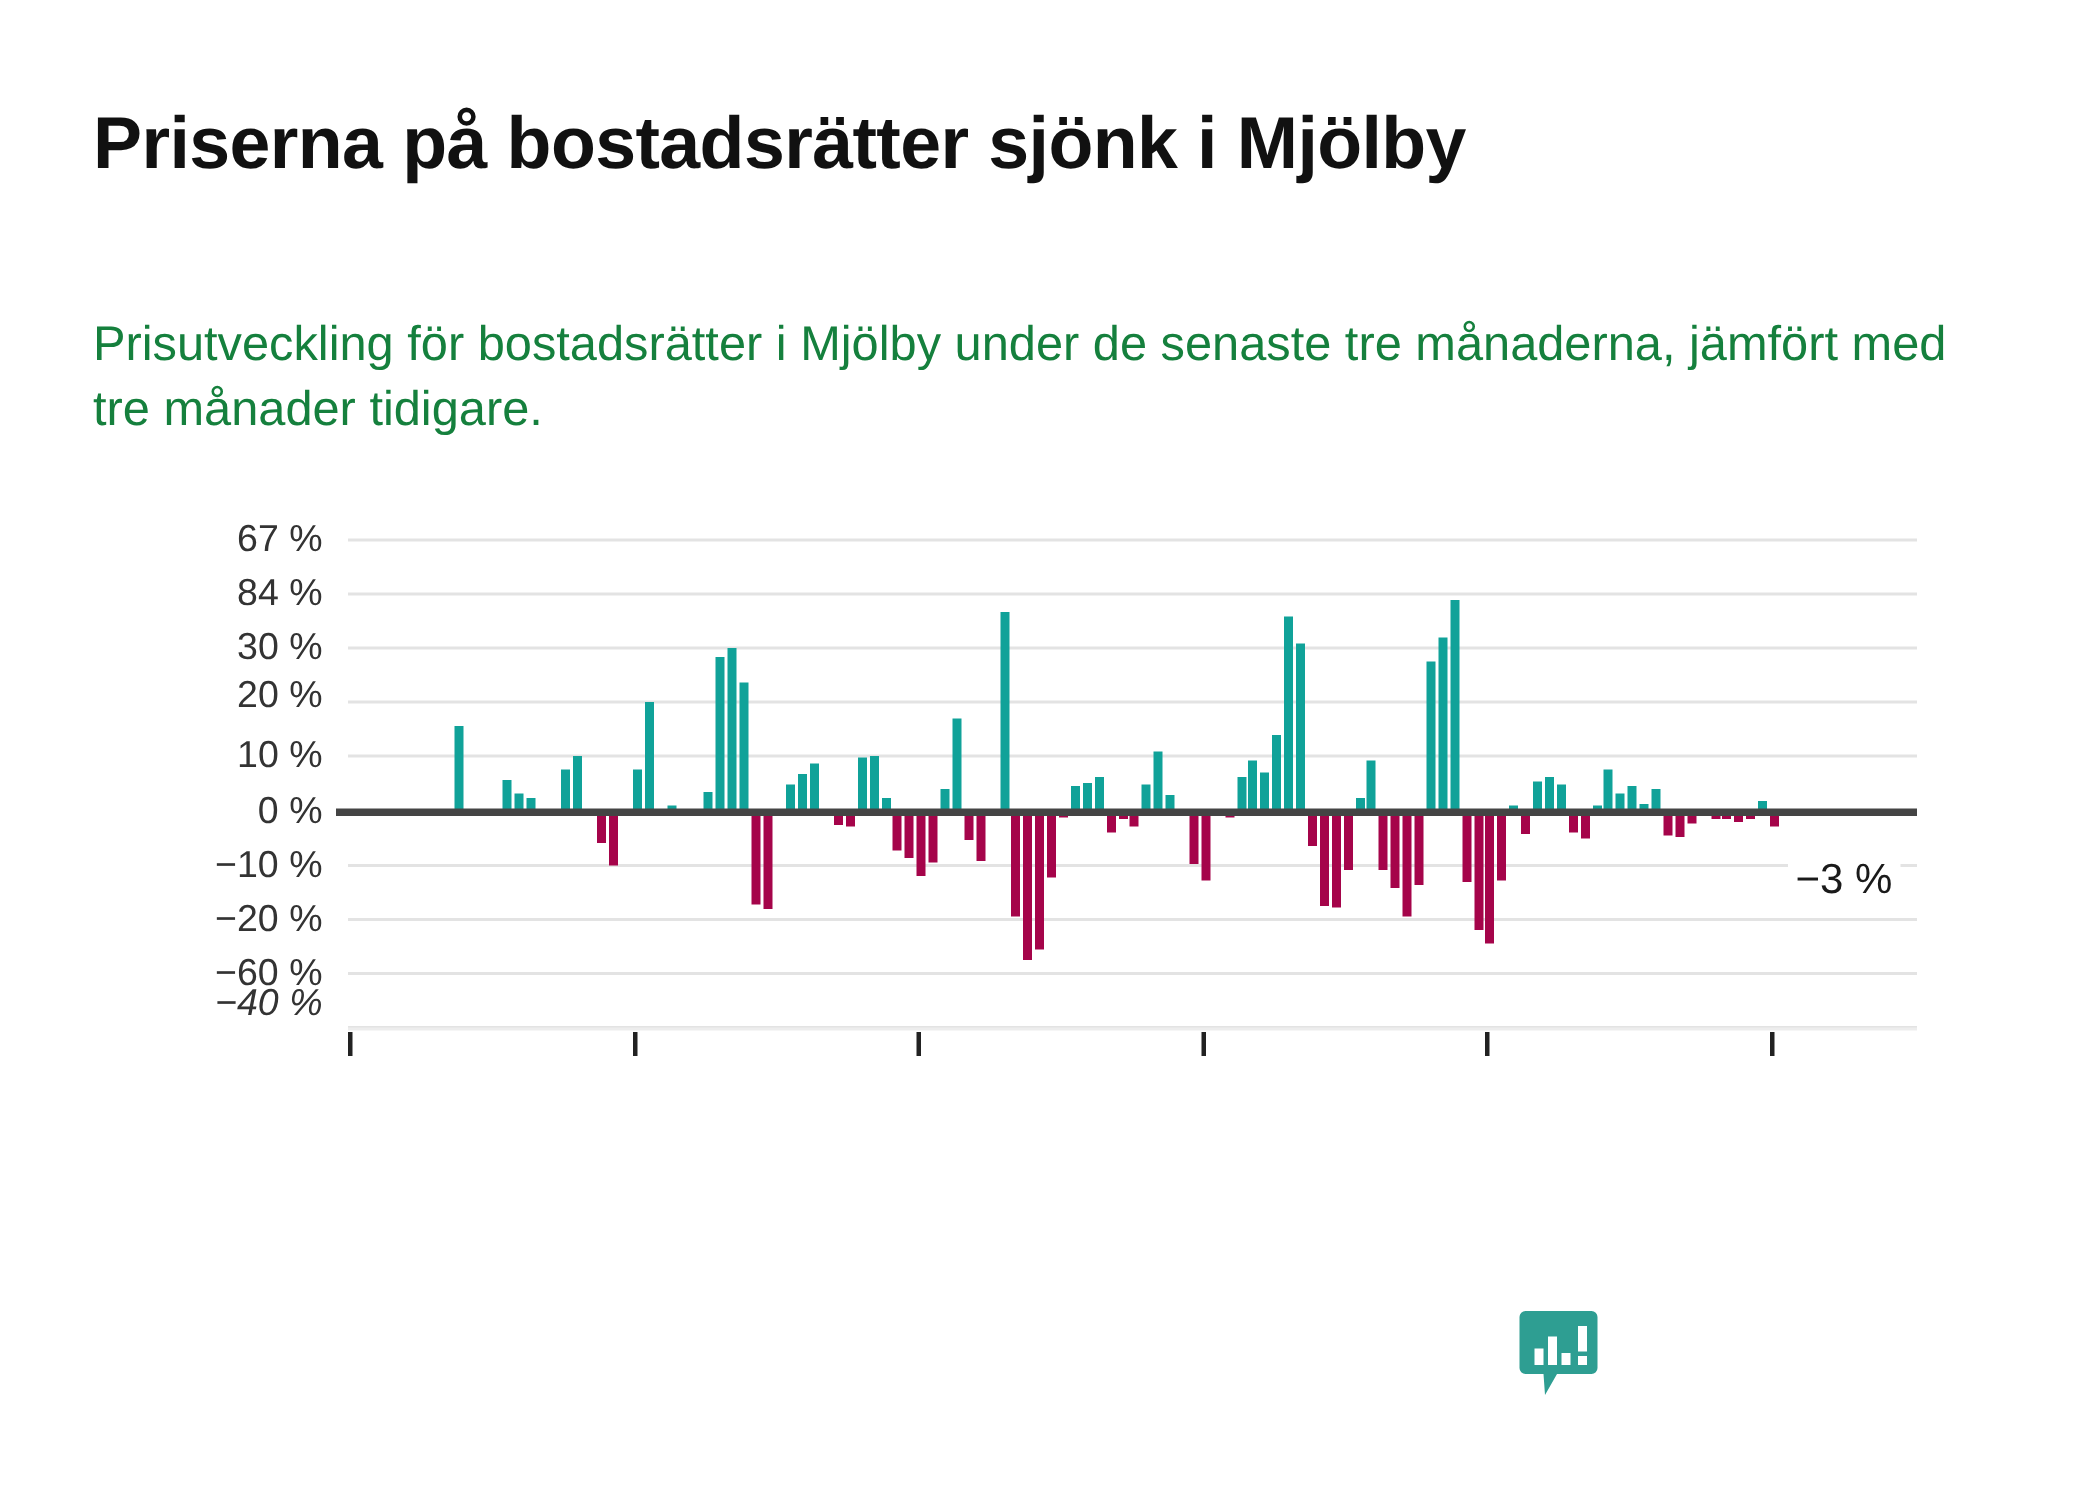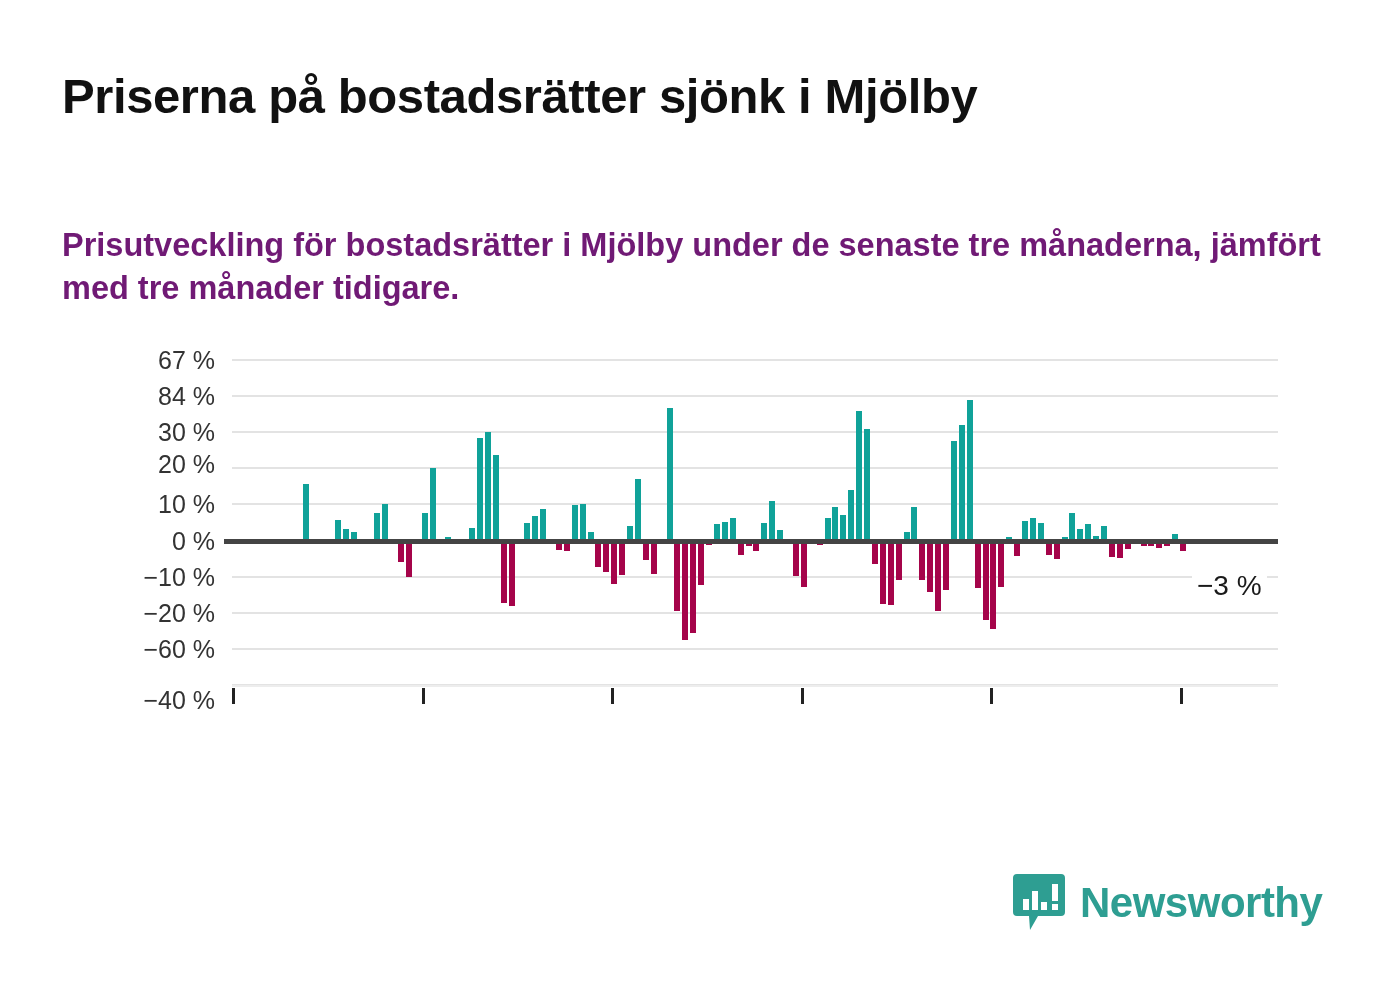--- a/index.html
+++ b/index.html
@@ -29,25 +29,25 @@
     font-size: 49px;
     font-weight: 700;
     color: #111111;
     letter-spacing: -0.4px;
     line-height: 1.15;
     white-space: nowrap;
   }
   .subtitle {
     position: absolute;
     left: 62px;
-    top: 224px;
+    top: 208px;
     width: 1260px;
     font-size: 32.5px;
-    font-weight: 700;
-    color: #701a75;
+    font-weight: 400;
+    color: #15803d;
     line-height: 1.32;
   }
   .chart-wrap {
     position: absolute;
     left: 0;
     top: 360px;
     width: 1382px;
     height: 400px;
   }
   .ylabels {
@@ -172,21 +172,21 @@
     <div class="ylabels" id="ylabels">
         <div class="ylabel" style="top: 0px;">67 %</div>
         <div class="ylabel" style="top: 36.1111px;">84 %</div>
         <div class="ylabel" style="top: 72.2222px;">30 %</div>
         <div class="ylabel" style="top: 104px;">20 %</div>
         <div class="ylabel" style="top: 144.444px;">10 %</div>
         <div class="ylabel" style="top: 180.556px;">0 %</div>
         <div class="ylabel" style="top: 216.667px;">−10 %</div>
         <div class="ylabel" style="top: 252.778px;">−20 %</div>
         <div class="ylabel" style="top: 288.889px;">−60 %</div>
-        <div class="ylabel" style="top: 340px;">−40 %</div>
+        <div class="ylabel" style="top: 309px; font-style: italic;">−40 %</div>
       </div>
     <div class="plot" id="plot">
         <div class="gridline" style="top: -1px; background: rgb(227, 227, 227);"></div>
         <div class="gridline" style="top: 35.1111px; background: rgb(227, 227, 227);"></div>
         <div class="gridline" style="top: 71.2222px; background: rgb(227, 227, 227);"></div>
         <div class="gridline" style="top: 107.333px; background: rgb(227, 227, 227);"></div>
         <div class="gridline" style="top: 143.444px; background: rgb(227, 227, 227);"></div>
         <div class="gridline" style="top: 215.667px; background: rgb(227, 227, 227);"></div>
         <div class="gridline" style="top: 251.778px; background: rgb(227, 227, 227);"></div>
         <div class="gridline" style="top: 287.889px; background: rgb(227, 227, 227);"></div>
@@ -310,16 +310,15 @@
     <div class="logo-mark">
       <svg width="54" height="62" viewBox="0 0 54 62" xmlns="http://www.w3.org/2000/svg">
         <path d="M5 2 H49 A4 4 0 0 1 53 6 V40 A4 4 0 0 1 49 44 H26 L18 58 L17 44 H5 A4 4 0 0 1 1 40 V6 A4 4 0 0 1 5 2 Z" fill="#2e9e92"></path>
         <rect x="11" y="27" width="6" height="11" fill="#ffffff"></rect>
         <rect x="20" y="19" width="6" height="19" fill="#ffffff"></rect>
         <rect x="29" y="30" width="6" height="8" fill="#ffffff"></rect>
         <rect x="40" y="12" width="6" height="17" fill="#ffffff"></rect>
         <rect x="40" y="32" width="6" height="6" fill="#ffffff"></rect>
       </svg>
     </div>
-    <div class="logo-text">Newsworthy</div>
   </div>
 
 </div>
 
 </body></html>

